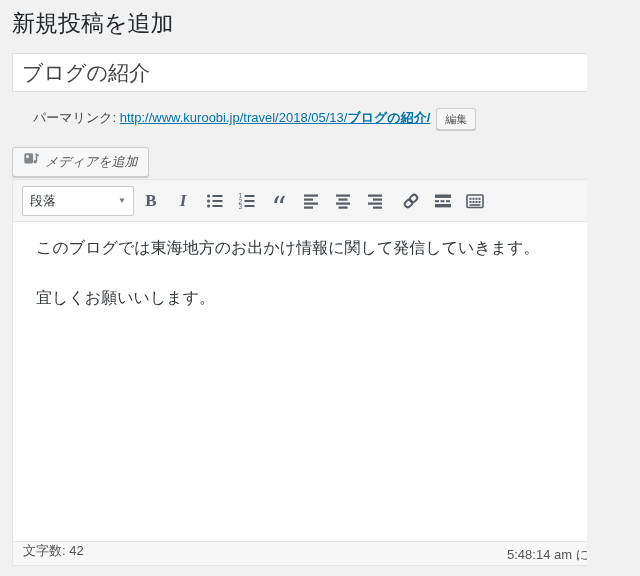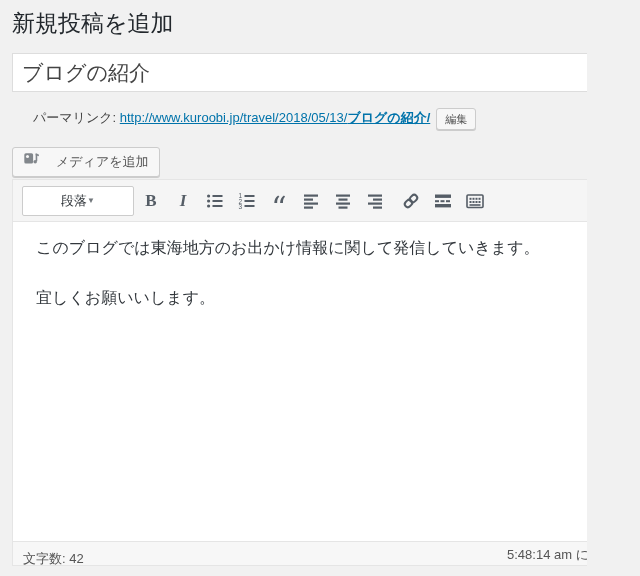--- a/index.html
+++ b/index.html
@@ -37,24 +37,24 @@
   .btn-small {
     display: inline-block; vertical-align: middle; margin-left: 6px;
     background: #f7f7f7; border: 1px solid #ccc; border-radius: 3px;
     color: #555; font-size: 11px; line-height: 18px; padding: 1px 8px;
     cursor: pointer; box-shadow: 0 1px 0 #ccc;
   }
 
   
   .media-row { position: absolute; left: 12px; top: 147px; }
   .btn-media {
-    display: inline-flex; align-items: center; gap: 16px;
+    display: inline-flex; align-items: center; gap: 5px;
     background: #f7f7f7; border: 1px solid #ccc; border-radius: 3px;
     color: #555; font-size: 13px; line-height: 26px; height: 30px;
-    padding: 0 10px; cursor: pointer; box-shadow: 0 1px 0 #ccc;
+    padding: 0 10px; cursor: pointer; box-shadow: 0 1px 0 #ccc; font-style: italic;
   }
 
   
   .editor-tab {
     position: absolute; left: 619px; top: 150px; height: 30px;
     background: #f5f5f5; border: 1px solid #e5e5e5; border-bottom: none;
     font-size: 13px; color: #555; line-height: 28px; padding: 0 12px;
     cursor: pointer; z-index: 2;
   }
 
@@ -64,21 +64,21 @@
     width: 700px; height: 387px;
     background: #fff; border: 1px solid #e5e5e5;
   }
   .mce-toolbar {
     height: 42px; background: #f5f5f5; border-bottom: 1px solid #e5e5e5;
     display: flex; align-items: center; padding-left: 9px;
   }
   .format-select {
     width: 112px; height: 30px; background: #fff;
     border: 1px solid #ccc; border-radius: 2px;
-    display: flex; align-items: center; justify-content: center;
+    display: flex; align-items: center; justify-content: space-between;
     padding: 0 7px; font-size: 13px; color: #32373c; cursor: pointer;
   }
   .format-select .caret { font-size: 8px; color: #72777c; }
   .tb-btn {
     width: 30px; height: 28px; margin-left: 2px;
     display: flex; align-items: center; justify-content: center;
     border-radius: 2px; cursor: pointer; color: #555d66;
   }
   .tb-btn:first-of-type { margin-left: 6px; }
   .tb-btn.group-start { margin-left: 6px; }
@@ -92,21 +92,21 @@
   .editor-content p {
     font-size: 16px; line-height: 1.5; color: #32373c; margin: 0 0 26px;
   }
 
   
   .status-bar {
     position: absolute; left: 0; bottom: 0; width: 100%; height: 24px;
     background: #f7f7f7; border-top: 1px solid #e5e5e5;
     font-size: 13px; color: #555;
   }
-  .word-count { position: absolute; left: 10px; top: 8px; }
+  .word-count { position: absolute; left: 10px; top: 0; }
   .autosave-msg { position: absolute; left: 494px; top: 4px; white-space: nowrap; color: #555; }
 </style>
 </head>
 <body>
 
 <div class="stage">
 
   <h1 class="page-title">新規投稿を追加</h1>
 
   <input class="title-input" type="text" value="ブログの紹介" style="">

